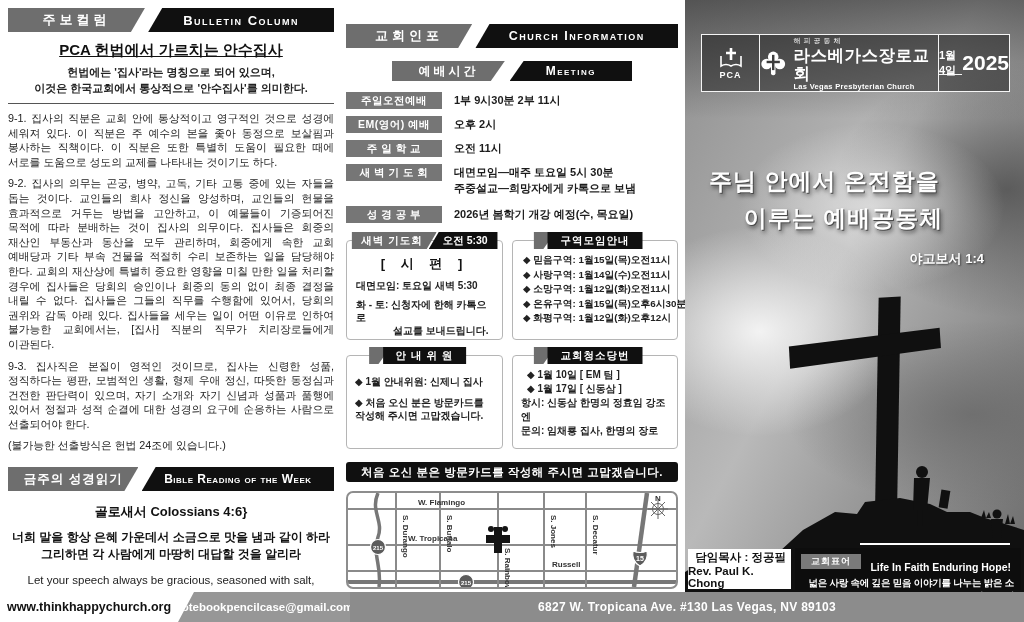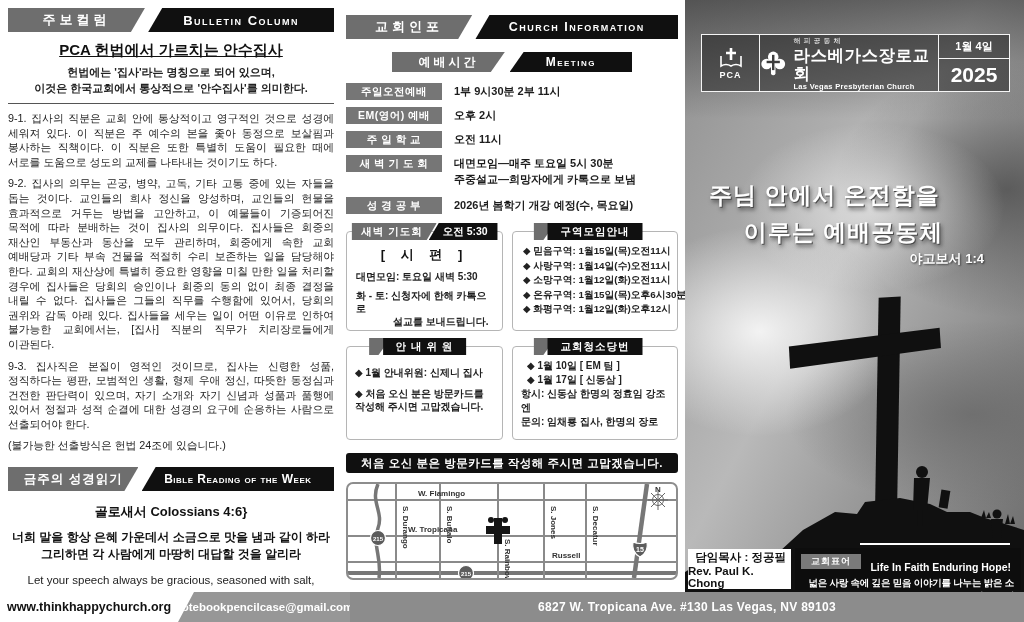--- a/index.html
+++ b/index.html
@@ -22,21 +22,21 @@
   .title-main { font-size:15px; font-weight:bold; text-decoration:underline; color:#111; }
   .title-sub { font-size:11px; font-weight:bold; color:#222; line-height:16px; margin-top:4px; }
   .hr1 { border:none; border-top:1.5px solid #555; margin:7px 0 4px 0; }
   .para { font-size:10.8px; line-height:14.6px; color:#222; text-align:justify; margin-top:7px; word-break:keep-all; }
   .verse-ref { text-align:center; font-size:13px; font-weight:bold; color:#111; margin-top:12px; }
   .verse-kr { text-align:center; font-size:12px; font-weight:bold; color:#111; line-height:17px; margin-top:8px; }
   .verse-en { text-align:center; font-size:11.5px; color:#222; line-height:16px; margin-top:9px; }
   .verse-note { text-align:center; font-size:11px; color:#222; margin-top:10px; }
 
   
-  .col-mid { position:absolute; left:346px; top:15px; width:332px; }
+  .col-mid { position:absolute; left:346px; top:24px; width:332px; }
   .meet-ribbon { width:240px; margin:13px auto 0 auto; height:20px; }
   .meet-ribbon .seg-kr { font-size:12px; letter-spacing:3px; }
   .meet-ribbon .seg-en { font-size:12px; }
   .meet-rows { margin-top:11px; }
   .meet-row { display:flex; align-items:flex-start; margin-bottom:7px; }
   .meet-label { flex:0 0 96px; background:#767676; color:#fff; font-size:10.5px; font-weight:bold;
     height:17px; display:flex; align-items:center; justify-content:center; letter-spacing:.5px; }
   .meet-value { font-size:11px; font-weight:bold; color:#1c1c1c; padding-left:12px; line-height:16px; }
 
   .boxes-row { display:flex; justify-content:space-between; margin-top:17px; }
@@ -76,31 +76,31 @@
       linear-gradient(rgba(35,35,35,.55), rgba(35,35,35,0) 20%),
       radial-gradient(ellipse 200px 150px at 22% 56%, rgba(246,246,246,.95), rgba(246,246,246,0) 70%),
       radial-gradient(ellipse 190px 120px at 55% 35%, rgba(230,230,230,.8), rgba(230,230,230,0) 70%),
       radial-gradient(ellipse 230px 170px at 95% 32%, rgba(70,70,70,.75), rgba(70,70,70,0) 75%),
       radial-gradient(ellipse 260px 130px at 85% 70%, rgba(105,105,105,.8), rgba(105,105,105,0) 72%),
       linear-gradient(118deg, #8f8f8f, #b9b9b9 45%, #9c9c9c 65%, #6b6b6b); }
   .cover-band { position:absolute; left:16px; right:14px; top:34px; height:58px; display:flex; }
   .band-seg { background:rgba(28,28,28,.5); border:1px solid #f5f5f5; display:flex; align-items:center; justify-content:center; }
   .seg-pca { width:58px; flex-direction:column; border-right:none; }
   .seg-name { flex:1; gap:7px; border-right:none; }
-  .seg-date { width:72px; flex-direction:column; padding:0;justify-content:flex-end; }
+  .seg-date { width:72px; flex-direction:row; padding:0;justify-content:flex-end; }
   .pca-text { color:#fff; font-size:9px; font-weight:bold; letter-spacing:1px; margin-top:1px; }
   .name-stack { text-align:left; }
   .name-motto { color:#fff; font-size:7px; letter-spacing:3px; }
   .name-kr { color:#fff; font-size:16.5px; font-weight:bold; letter-spacing:.5px; line-height:18px; }
   .name-en { color:#fff; font-size:7.5px; font-weight:bold; letter-spacing:.3px; }
   .date-top { color:#fff; font-size:11px; font-weight:bold; height:24px; display:flex; align-items:center; justify-content:center;
     border-bottom:1px solid #f5f5f5; width:100%; }
   .date-year { color:#fff; font-size:21px; font-weight:bold; flex:1; display:flex; align-items:center; justify-content:center; width:100%; }
 
-  .cover-title { position:absolute; left:0; right:0; top:180px; color:#fff; font-weight:bold; font-size:23px;
+  .cover-title { position:absolute; left:0; right:0; top:166px; color:#fff; font-weight:bold; font-size:23px;
     text-shadow:1px 1px 0 #4a4a4a, 2px 3px 4px rgba(0,0,0,.55); letter-spacing:1px; }
   .cover-title .line1 { display:block; padding-left:24px; }
   .cover-title .line2 { display:block; text-align:center; padding-right:22px; margin-top:6px; }
   .cover-verse { position:absolute; left:0; right:40px; top:250px; text-align:right; color:#fff; font-size:13px; font-weight:bold;
     text-shadow:1px 1px 2px rgba(0,0,0,.6); }
   .silhouette { position:absolute; left:0; bottom:0; width:339px; height:330px; }
 
   .pastor-box { position:absolute; left:3px; top:549px; width:103px; height:40px; background:#fff;
     display:flex; flex-direction:column; justify-content:center; align-items:flex-end; padding-right:5px; }
   .pastor-kr { font-size:11.5px; font-weight:bold; color:#111; }

